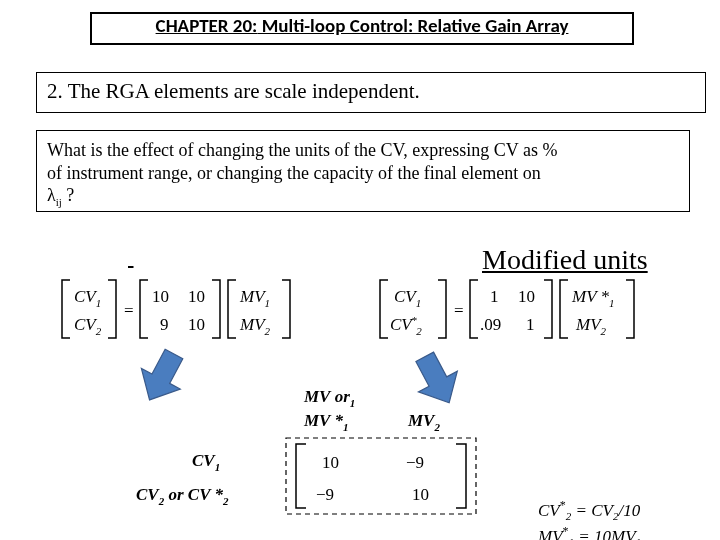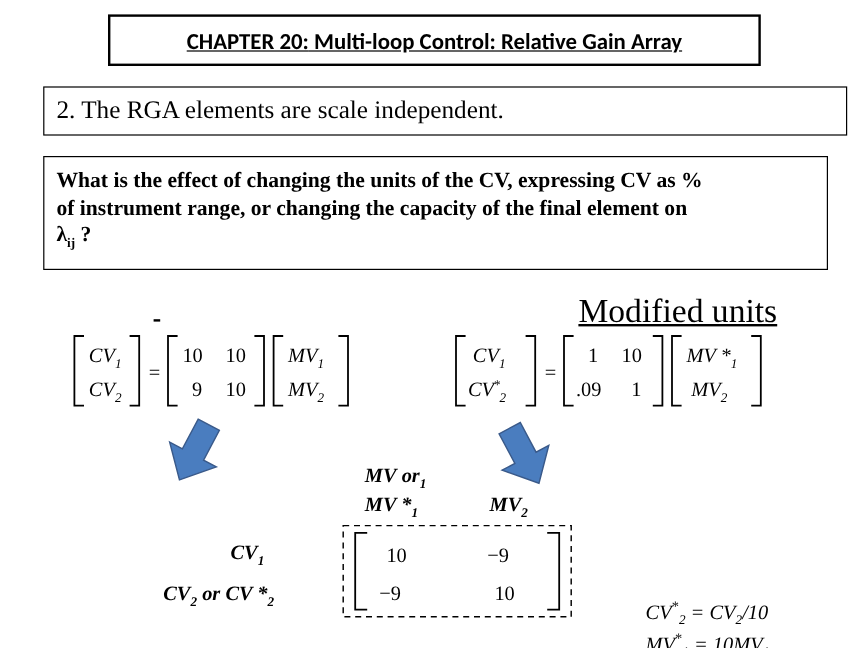--- a/index.html
+++ b/index.html
@@ -12,21 +12,21 @@
     color: #000;
     position: relative;
   }
   .title-box {
     position: absolute;
     left: 90px;
     top: 12px;
     width: 540px;
     border: 2px solid #000;
     text-align: center;
-    padding: 10px 0 6px 0;
+    padding: 0 0 6px 0;
     font-family: Calibri, Arial, sans-serif;
     font-weight: bold;
     font-size: 19px;
   }
   .title-box .underline { text-decoration: underline; }
   .prop-box {
     position: absolute;
     left: 36px;
     top: 72px;
     width: 648px;
@@ -34,23 +34,23 @@
     padding: 6px 10px 8px 10px;
     font-size: 21px;
   }
   .prop-box .num { font-weight: normal; }
   .question-box {
     position: absolute;
     left: 36px;
     top: 130px;
     width: 632px;
     border: 1.5px solid #000;
-    padding: 8px 10px 14px 10px;
+    padding: 8px 10px 2px 10px;
     font-size: 18px;
-    font-weight: bold;
+    font-weight: normal;
     line-height: 1.25;
   }
   .lambda { font-family: "Times New Roman", serif; }
   .sub { font-size: 11px; vertical-align: sub; }
   .heading-orig {
     position: absolute;
     left: 128px;
     top: 244px;
     font-size: 22px;
   }

